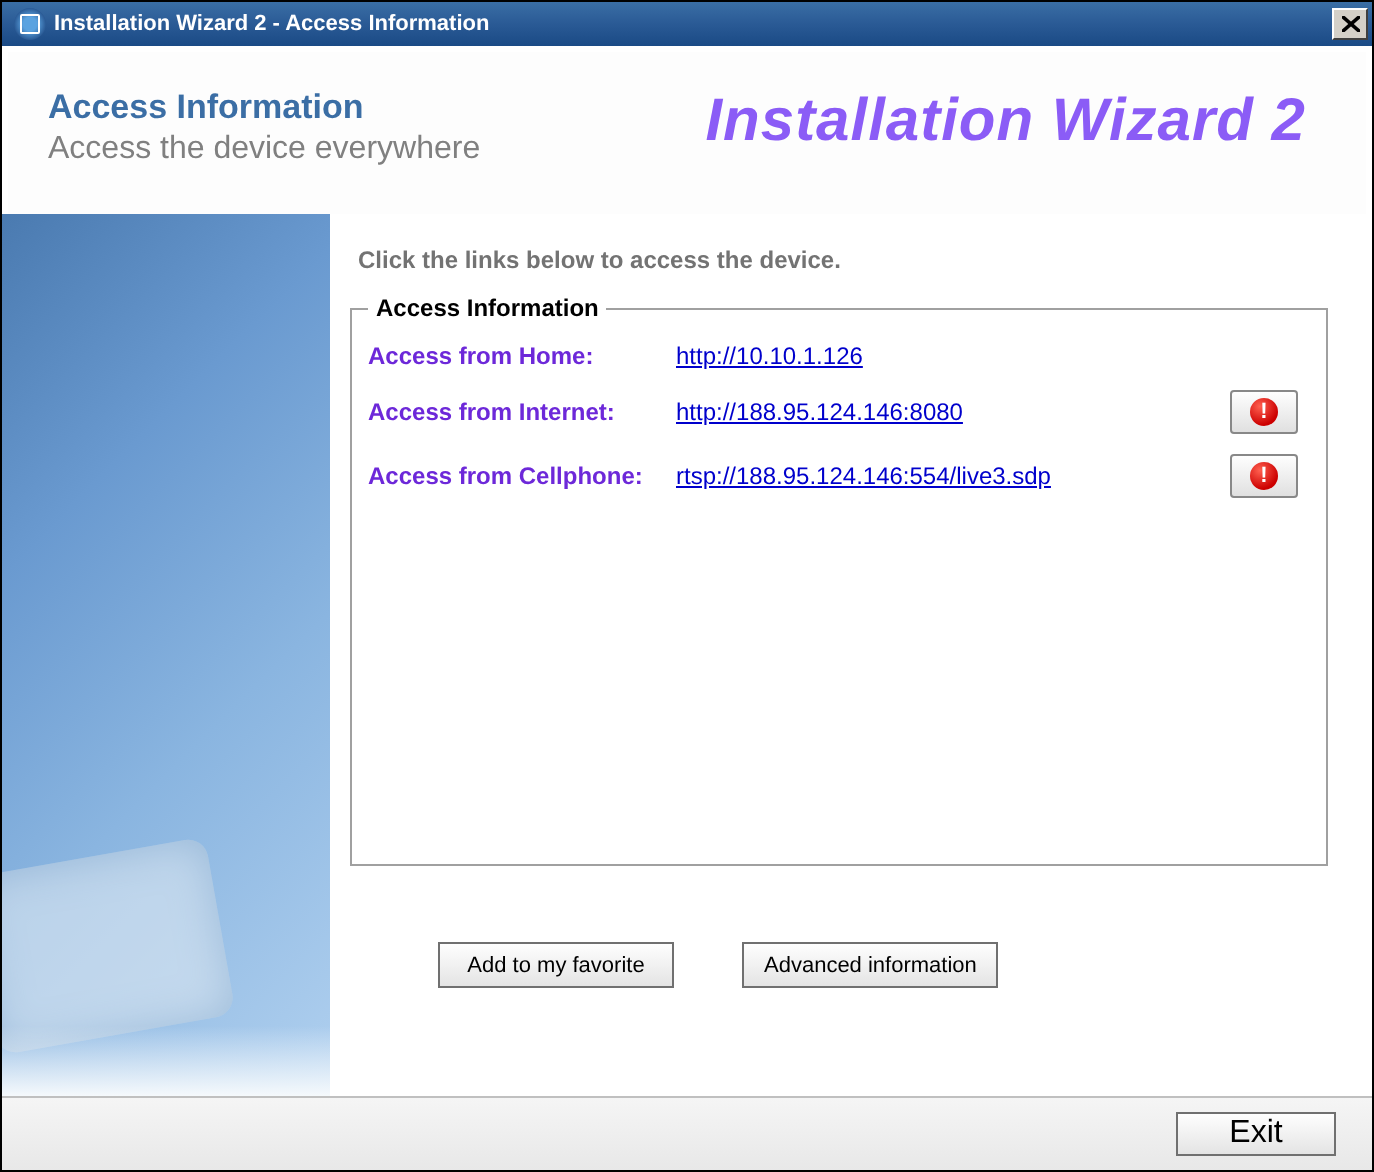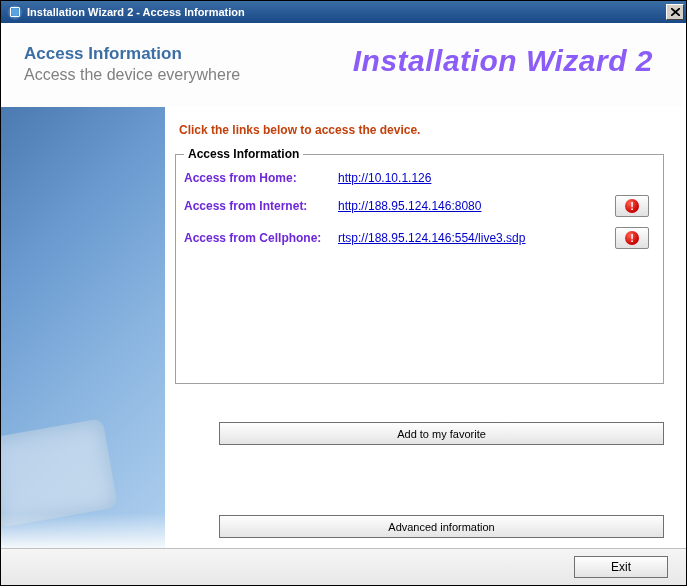--- a/index.html
+++ b/index.html
@@ -122,21 +122,21 @@
     height: 35px;
     background: linear-gradient(to bottom, rgba(255,255,255,0) 0%, #f5f9fc 100%);
   }
   .main-panel {
     flex: 1;
     padding: 10px 22px 10px 10px;
     display: flex;
     flex-direction: column;
   }
   .instruction {
-    color: #c2410c;
+    color: #737373;
     font-weight: bold;
     font-size: 12px;
     padding: 6px 0 10px 4px;
   }
   fieldset.access-box {
     border: 1px solid #a0a0a0;
     margin: 0;
     padding: 10px 8px;
     height: 286px;
     background: #fff;
@@ -186,23 +186,22 @@
     align-items: center;
     justify-content: center;
     color: #fff;
     font-weight: bold;
     font-size: 11px;
     line-height: 1;
   }
   .button-row {
     margin-top: 38px;
     display: flex;
-    gap: 70px;
+    gap: 34px;
     padding-left: 44px;
-    flex-direction: column;
   }
   .action-btn {
     min-width: 118px;
     height: 23px;
     background: linear-gradient(to bottom, #fefefe, #e4e4e4);
     border: 1px solid #707070;
     font-size: 11px;
     font-family: inherit;
     cursor: pointer;
     padding: 0 10px;
@@ -210,25 +209,25 @@
   .footer-bar {
     height: 37px;
     border-top: 1px solid #c0c0c0;
     background: linear-gradient(to bottom, #f5f5f5, #e8e8e8);
     display: flex;
     justify-content: flex-end;
     align-items: center;
     padding: 0 18px;
   }
   .exit-btn {
-    width: 94px;
+    width: 80px;
     height: 22px;
     background: linear-gradient(to bottom, #fefefe, #e4e4e4);
     border: 1px solid #707070;
-    font-size: 12px;
+    font-size: 16px;
     font-family: inherit;
     cursor: pointer;
   }
 </style>
 </head>
 <body>
 
 <div class="titlebar">
   <span class="titlebar-icon"></span>
   <span class="titlebar-text">Installation Wizard 2 - Access Information</span>

